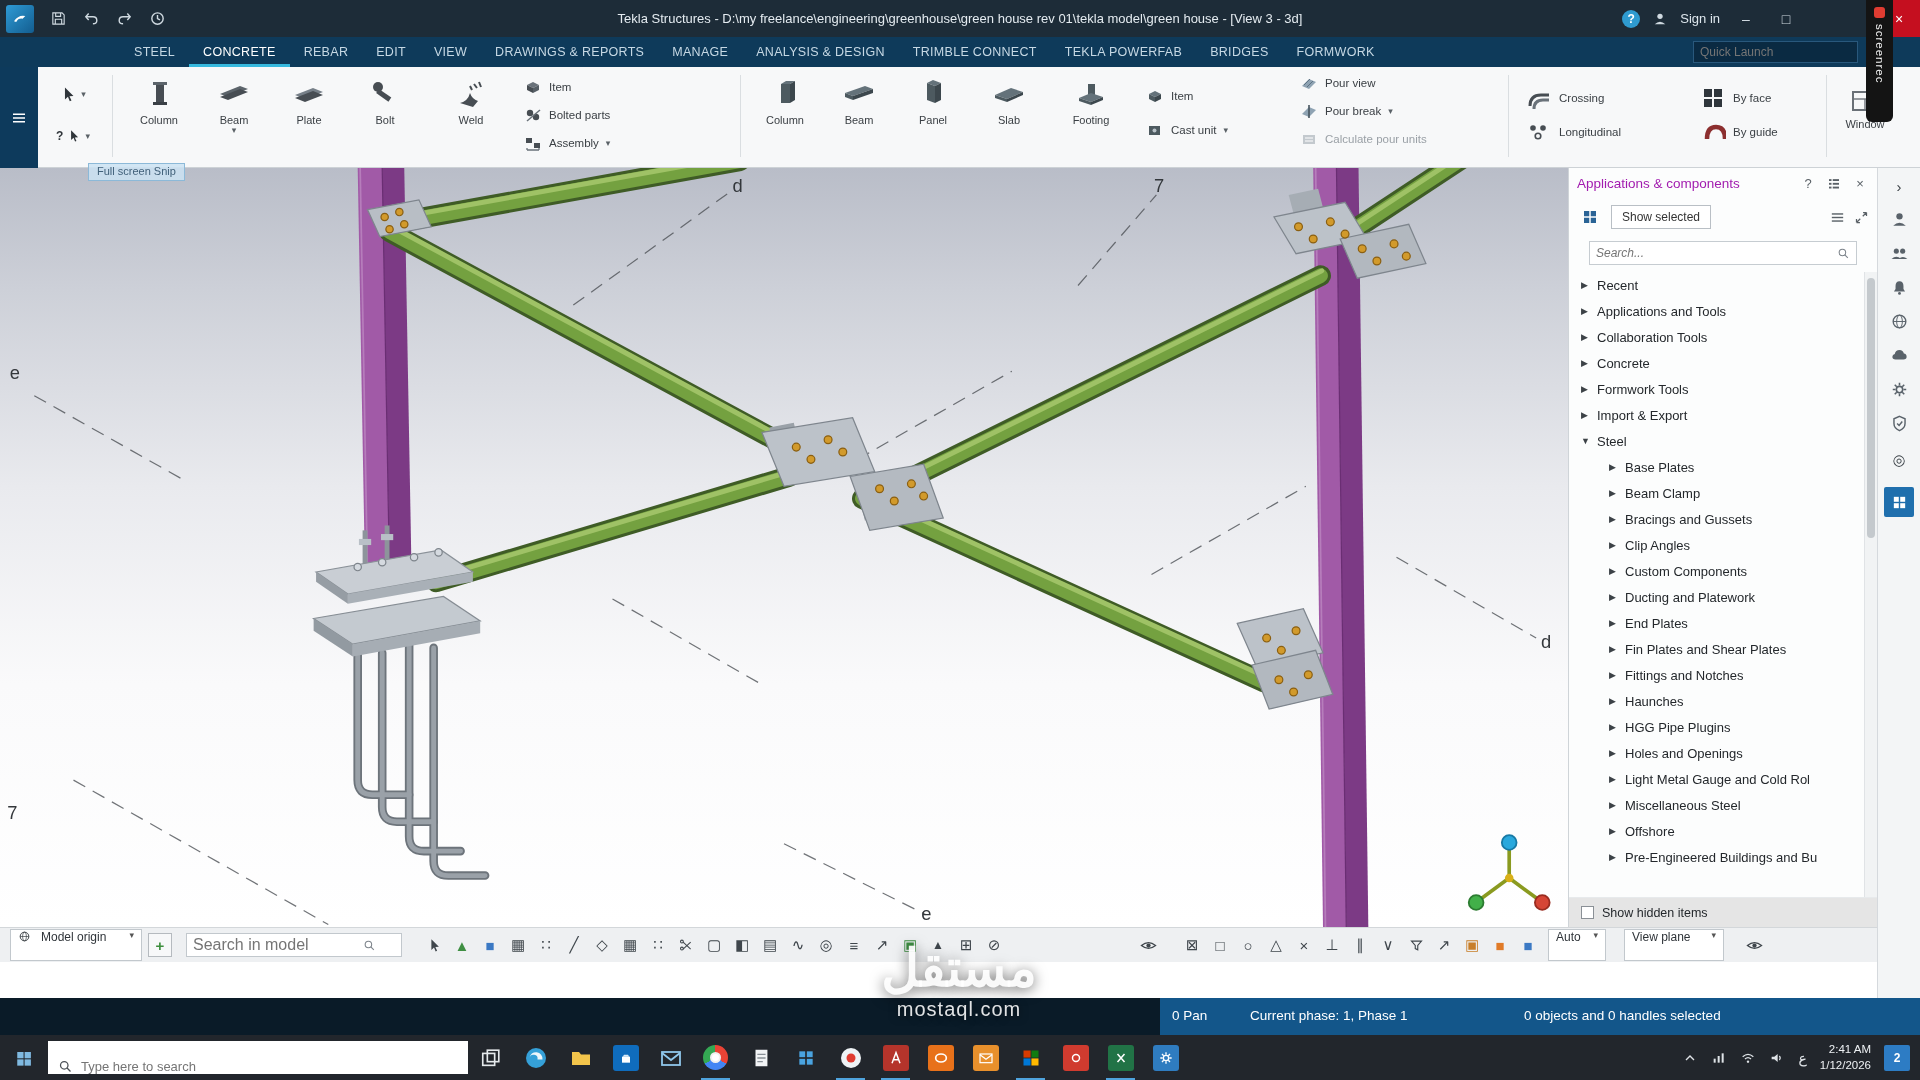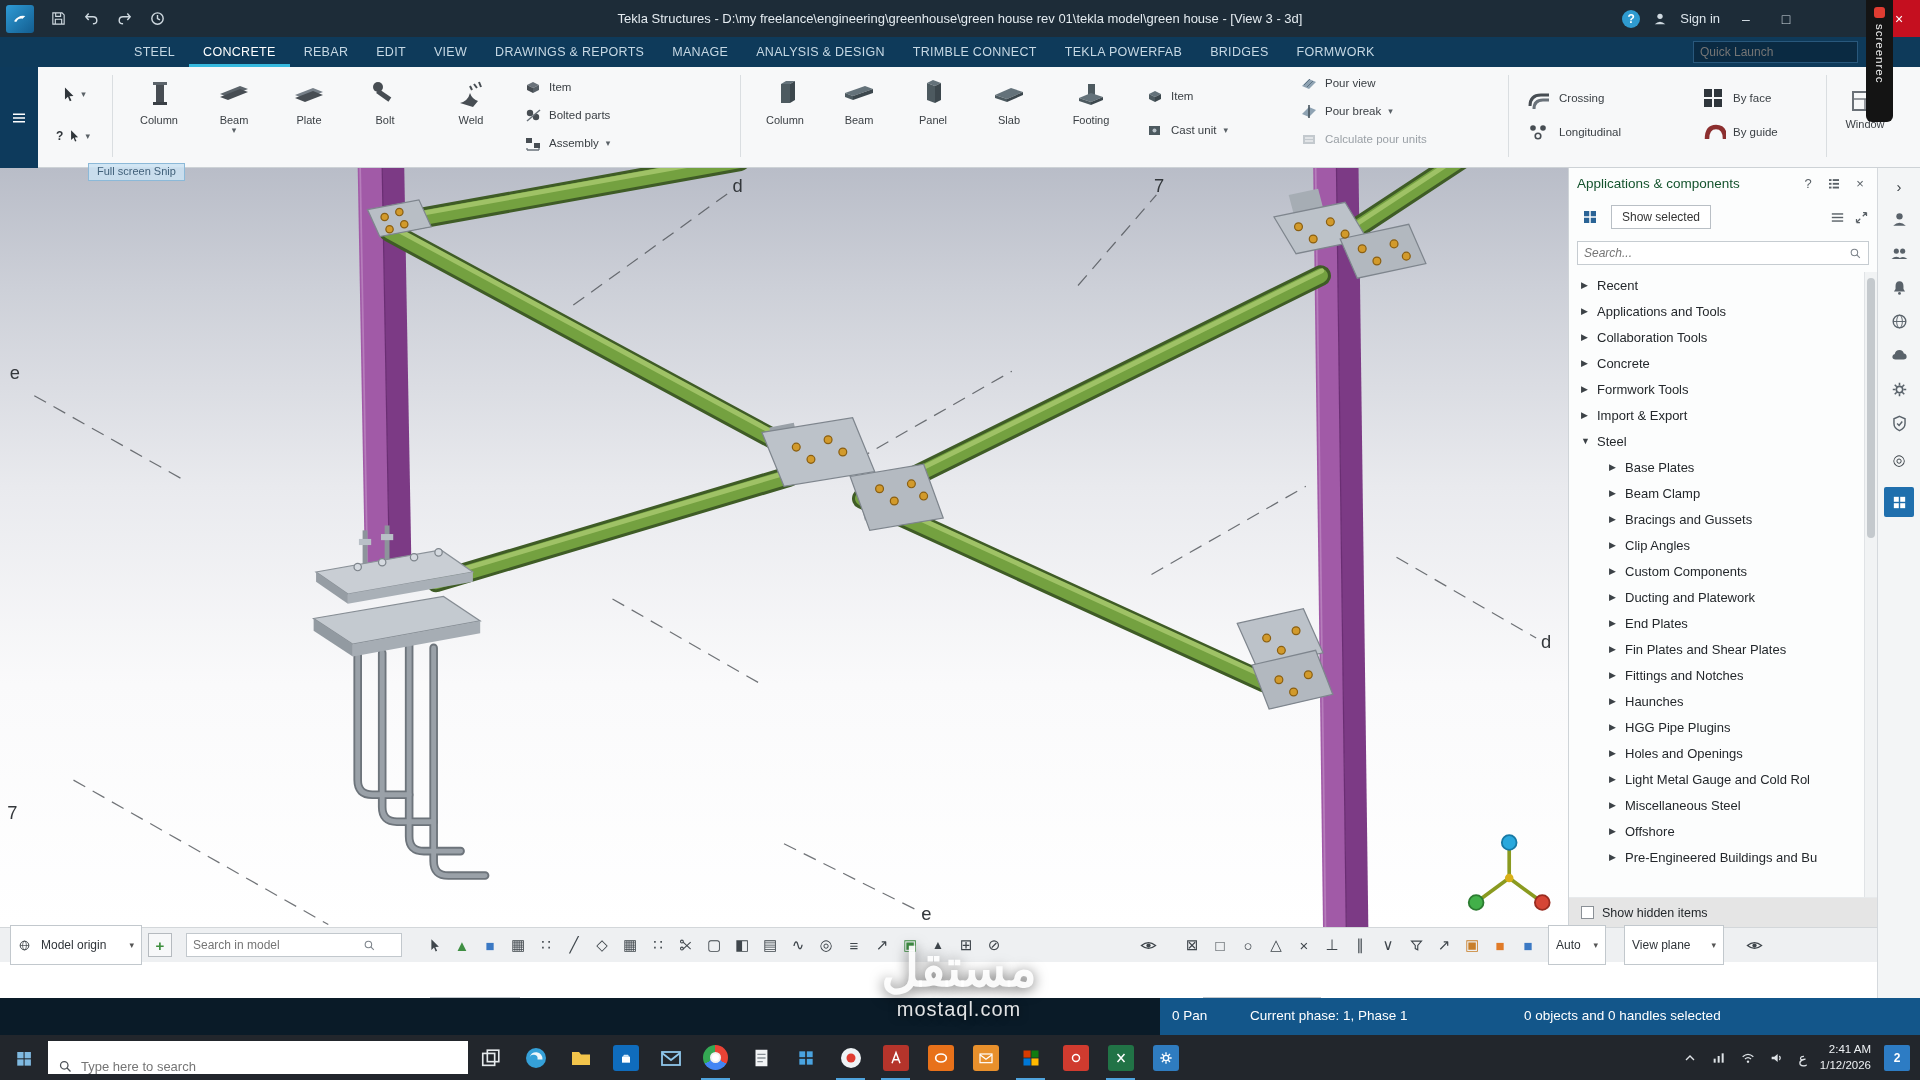--- a/index.html
+++ b/index.html
@@ -40,51 +40,51 @@
   .q{font-size:12px;font-weight:bold;color:#2f353a}
 
   
   #viewport{position:absolute;top:168px;left:0;width:1568px;height:759px;background:linear-gradient(180deg,#b9bdc8 0%,#cdd0d8 16%,#e9eaee 42%,#fafafb 68%,#ffffff 100%);overflow:hidden}
   #viewport svg.scene{width:100%;height:100%}
   #snip-tip{position:absolute;left:88px;top:163px;height:18px;padding:1px 8px;background:rgba(203,227,243,.85);border:1px solid #8cb9d8;color:#41617a;font-size:11px;z-index:3;white-space:nowrap}
 
   
   #panel{position:absolute;left:1568px;top:168px;width:309px;height:759px;background:#fcfdfd;border-left:1px solid #cfd4d8}
   .p-head{height:30px;display:flex;align-items:center;padding:0 8px;gap:8px}
-  .p-title{font-size:13.5px;color:#14532d;flex:1}
+  .p-title{font-size:13.5px;color:#a21caf;flex:1}
   .p-hic{color:#5a6167;font-size:13px;width:18px;text-align:center}
   .p-tools{height:38px;display:flex;align-items:center;gap:8px;padding:0 8px}
   .p-tile{width:26px;height:26px;display:flex;align-items:center;justify-content:center;color:#2a6496}
   .p-btn{height:24px;border:1px solid #b9bfc5;background:#fff;color:#333;font-size:12px;display:flex;align-items:center;padding:0 10px}
-  .p-search{height:34px;display:flex;align-items:center;padding:0 8px}
+  .p-search{height:34px;display:flex;align-items:center;padding:0 20px}
   .p-search .box{flex:1;height:24px;border:1px solid #c6ccd1;background:#fff;display:flex;align-items:center;padding:0 6px}
   .p-search input{flex:1;border:none;outline:none;font-size:12px;font-style:italic;color:#555;font-family:inherit}
   #tree{position:absolute;top:104px;left:0;right:0;height:625px;overflow:hidden}
   .trow{height:26px;display:flex;align-items:center;padding-left:12px;font-size:13px;color:#24282c}
   .trow .tar{width:16px;font-size:9px;color:#3c4247}
   .trow.c{padding-left:40px}
   #pscroll{position:absolute;right:0;top:104px;width:13px;height:625px;background:#f1f3f4;border-left:1px solid #e0e3e6}
   #pthumb{position:absolute;left:2px;top:6px;width:8px;height:260px;background:#c4c9cd;border-radius:4px}
   .p-bottom{position:absolute;bottom:0;left:0;right:0;height:30px;display:flex;align-items:center;gap:8px;padding-left:12px;border-top:1px solid #e7eaec;font-size:12.5px;color:#24282c;background:#e5e5e5}
   .chk{width:13px;height:13px;border:1px solid #8a9096;background:#fff}
 
   
   #sidebar{position:absolute;left:1877px;top:168px;width:43px;height:830px;background:#f3f5f6;border-left:1px solid #d5d9dd;display:flex;flex-direction:column;align-items:center;padding-top:10px;gap:15px;color:#59626a}
   .sb-chev{font-size:15px;color:#3c4247}
   .sb-active{width:30px;height:30px;background:#1f6fad;border-radius:2px;display:flex;align-items:center;justify-content:center;color:#fff}
 
   
   #btoolbar1{position:absolute;top:927px;left:0;width:1877px;height:35px;background:#eef0f2;border-top:1px solid #d3d7da;display:flex;align-items:center;padding-left:10px}
   #btoolbar2{position:absolute;top:998px;left:0;width:1877px;height:36px;background:#fef9c3;border-top:2px solid #14b8a6;display:flex;align-items:center}
-  .dd{height:40px;background:#fff;border:1px solid #c2c8cd;display:flex;align-items:center;padding:0 7px;gap:10px;font-size:12px;color:#2f3439;white-space:nowrap}
+  .dd{height:32px;background:#fff;border:1px solid #c2c8cd;display:flex;align-items:flex-start;padding:0 7px;gap:10px;font-size:12px;color:#2f3439;white-space:nowrap}
   .dd .cr{font-size:9px;color:#555}
   .ticon{width:24px;height:24px;display:flex;align-items:center;justify-content:center;font-size:15px;color:#3f464c}
   .ticon.sm{font-size:12px}
   .sbox{height:24px;background:#fff;border:1px solid #c2c8cd;display:flex;align-items:center;padding:0 6px}
-  .sbox input{width:170px;border:none;outline:none;font-size:12px;color:#555;font-family:inherit}
+  .sbox input{width:170px;border:none;outline:none;font-size:16px;color:#555;font-family:inherit}
   .strip{display:flex;align-items:center;gap:4px}
   .minipane{width:46px;height:35px;background:#e2e6e9;border-right:1px solid #cdd2d6;display:flex;align-items:center;justify-content:center}
 
   
   #statusbar{position:absolute;top:998px;left:0;width:1920px;height:37px;background:#13568a;color:#fff;font-size:13.5px}
   #statusbar .darkseg{position:absolute;left:0;top:0;width:1160px;height:37px;background:#0a1b28}
   #statusbar span{position:absolute;top:10px;white-space:nowrap}
 
   
   #taskbar{position:absolute;top:1035px;left:0;width:1920px;height:45px;background:#22262c;display:flex;align-items:center;color:#dfe3e7}

